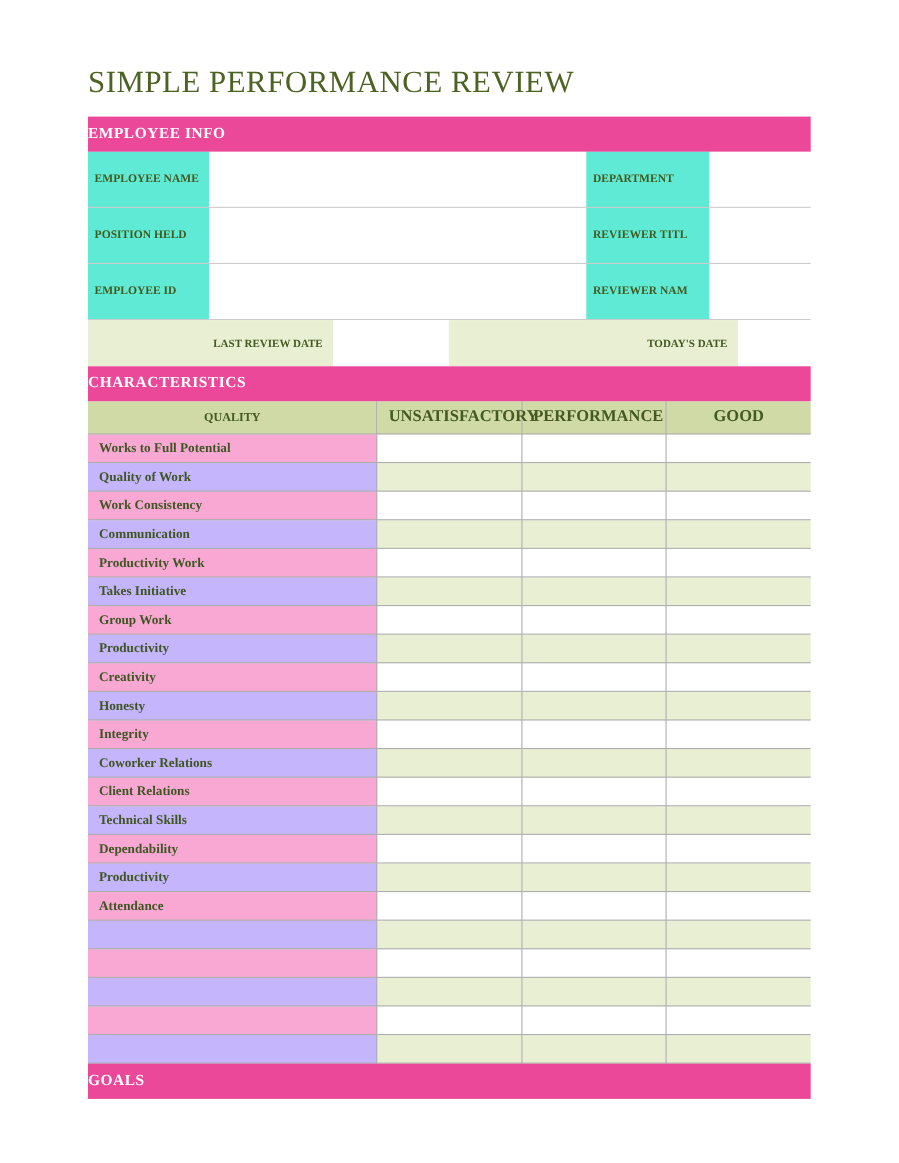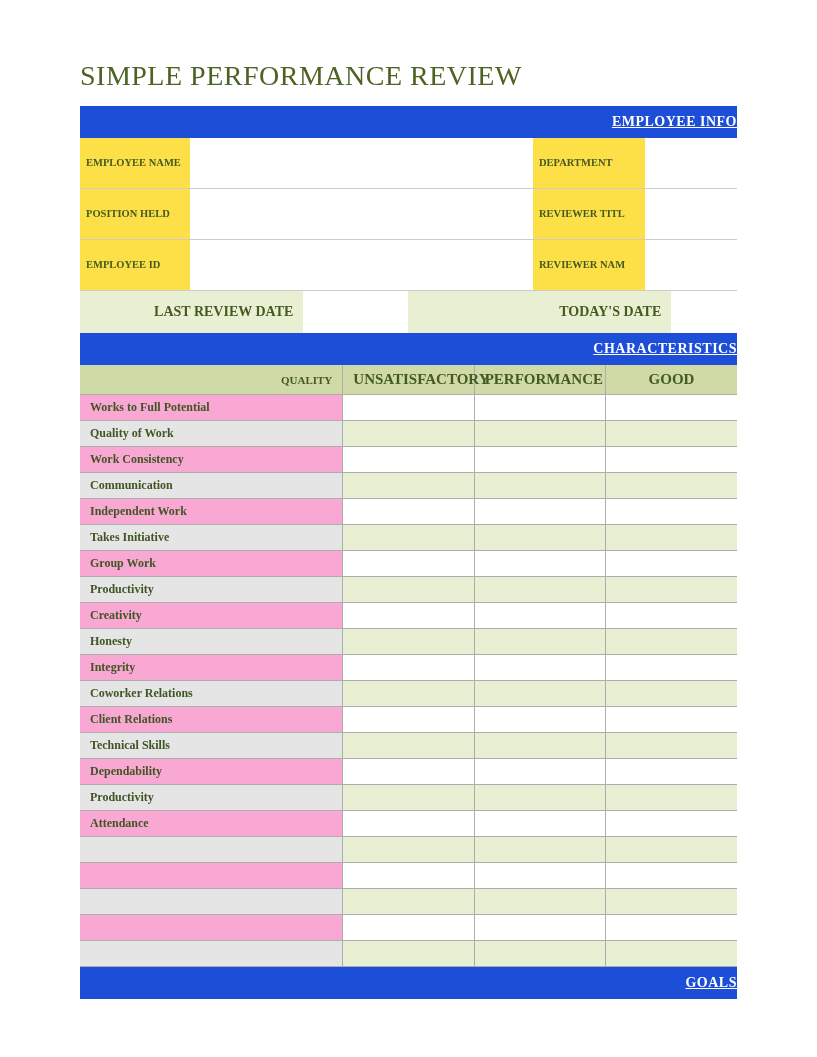--- a/index.html
+++ b/index.html
@@ -18,61 +18,60 @@
     font-family: Georgia, serif;
     font-size: 28px;
     font-weight: normal;
     color: #4c6323;
     letter-spacing: 0.5px;
     margin: 0 0 14px 0;
   }
 
   
   .section-bar {
-    background: #1d4ed8;
+    background: #ec4899;
     color: #fff;
-    text-align: right;
+    text-align: left;
     font-weight: bold;
     font-size: 14px;
     padding: 8px 0;
     letter-spacing: 0.5px;
-    text-decoration: underline;
   }
 
   
   table {
     border-collapse: collapse;
     width: 100%;
     table-layout: fixed;
   }
   .emp-info td {
     height: 42px;
     border: none;
     border-bottom: 1px solid #ccc;
     font-size: 10.5px;
   }
   .emp-info td.lbl {
-    background: #fde047;
+    background: #5eead4;
     color: #445a20;
     font-weight: bold;
     padding: 4px 6px;
     vertical-align: middle;
     white-space: normal;
     line-height: 1.3;
     margin-left: 44px;
   }
   .emp-info td.val {
     background: #fff;
     padding: 4px 6px;
   }
 
   
   .date-row td {
     height: 34px;
-    font-size: 14px;
+    font-size: 10px;
   }
   .date-row td.datelbl {
     background: #e9efd3;
     color: #445a20;
     font-weight: bold;
     text-align: right;
     padding: 4px 10px;
     vertical-align: middle;
   }
   .date-row td.dateval {
@@ -85,39 +84,39 @@
     background: #cfdaa7;
     color: #445a20;
     font-weight: bold;
     font-size: 15px;
     padding: 6px 10px;
     text-align: center;
     border-right: 1px solid #adadad;
     border-bottom: 1px solid #adadad;
   }
   .char-head td.first {
-    text-align: right;
+    text-align: center;
     font-size: 11px;
   }
   .char-head td:last-child { border-right: none; }
 
   
   .char-body td {
     height: 26px;
     font-size: 12px;
     color: #3f5522;
     font-weight: bold;
     padding: 0 10px;
     vertical-align: middle;
     border-right: 1px solid #adadad;
     border-bottom: 1px solid #adadad;
     box-sizing: border-box;
   }
   .char-body td:last-child { border-right: none; }
-  .char-body tr.alt td.q { background: #e5e5e5; }
+  .char-body tr.alt td.q { background: #c4b5fd; }
   .char-body tr.alt td.r { background: #e9efd3; }
   .char-body tr:not(.alt) td.q { background: #f9a8d4; font-family: Liberation Serif, serif; }
   .char-body tr:not(.alt) td.r { background: #fff; }
   .char-body td.r { font-weight: normal; }
 
 </style>
 </head>
 <body>
 
 <div class="page">
@@ -208,21 +207,21 @@
           <td class="r"></td>
           <td class="r"></td>
         </tr>
         <tr class="alt">
           <td class="q">Communication</td>
           <td class="r"></td>
           <td class="r"></td>
           <td class="r"></td>
         </tr>
         <tr>
-          <td class="q">Independent Work</td>
+          <td class="q">Productivity Work</td>
           <td class="r"></td>
           <td class="r"></td>
           <td class="r"></td>
         </tr>
         <tr class="alt">
           <td class="q">Takes Initiative</td>
           <td class="r"></td>
           <td class="r"></td>
           <td class="r"></td>
         </tr>

